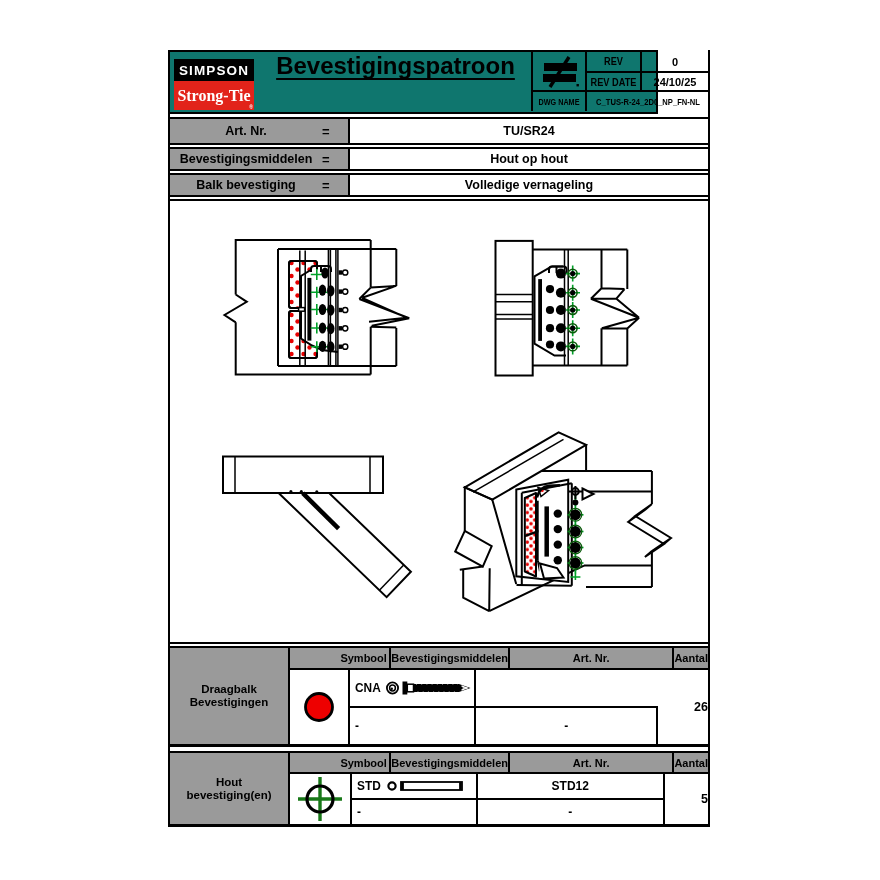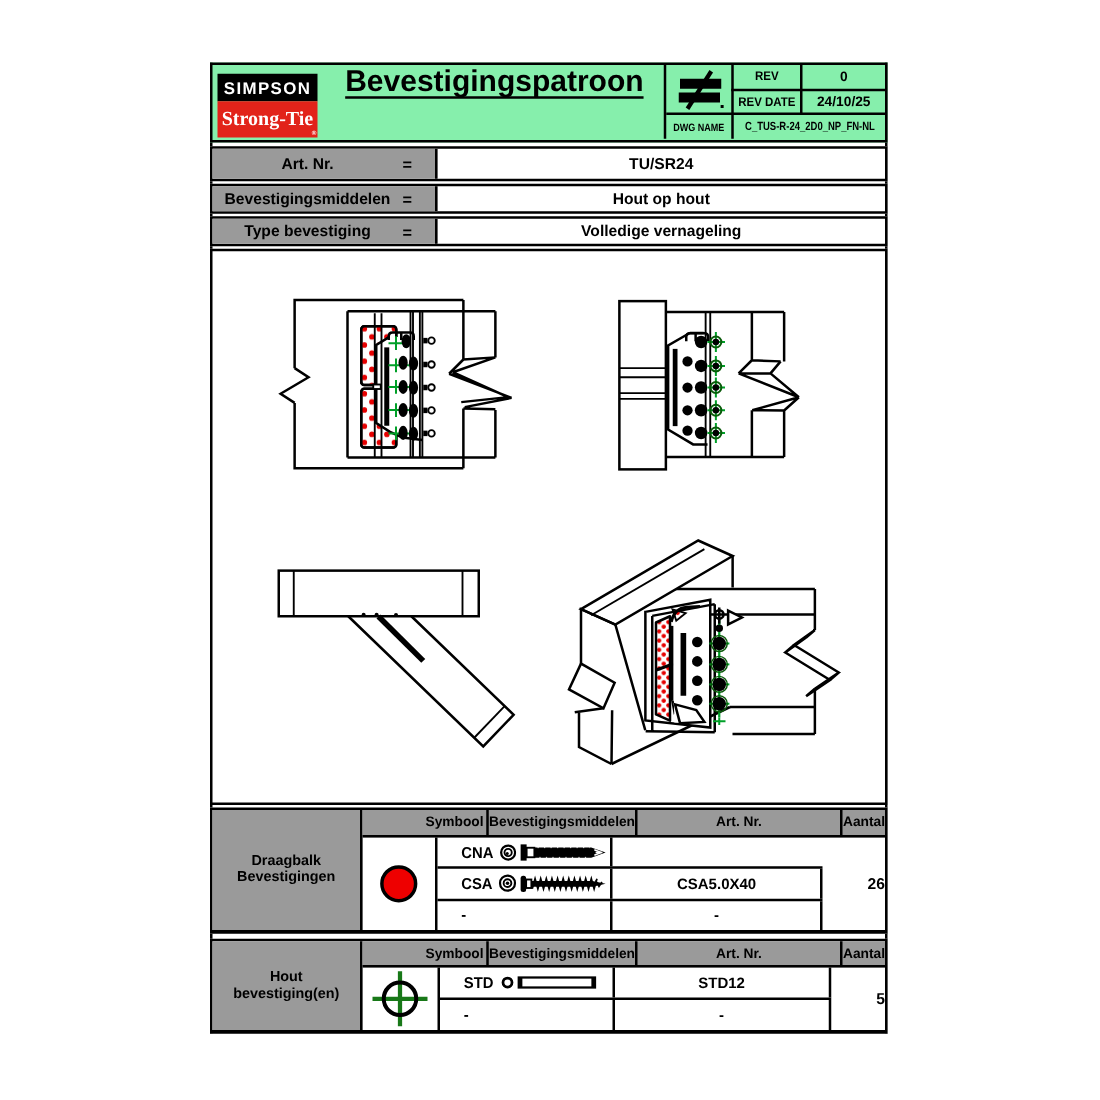--- a/index.html
+++ b/index.html
@@ -8,21 +8,21 @@
     --cell_grey:#9a9a9a; --line_black:#000000; --paper:#ffffff;
   }
   *{margin:0;padding:0;box-sizing:border-box;}
   html,body{width:880px;height:880px;background:#fff;}
   body{font-family:"Liberation Sans",sans-serif;position:relative;color:#000;}
   .abs{position:absolute;}
   .cell{display:flex;align-items:center;justify-content:center;}
   
   #frame{left:168px;top:50px;width:542px;height:777px;border-left:2.5px solid #000;border-right:2.5px solid #000;}
   
-  #header-box{left:168px;top:50px;width:542px;height:64px;border:2.5px solid #000;background:#86efac;}
+  #header-box{left:168px;top:50px;width:490px;height:64px;border:2.5px solid #000;background:#0f766e;}
   #logo{left:4px;top:7px;width:80px;height:51px;}
   #logo-top{left:0;top:0;width:80px;height:22px;background:#000;color:#fff;font-size:13.5px;font-weight:bold;letter-spacing:1.1px;display:flex;align-items:center;justify-content:center;}
   #logo-bottom{left:0;top:22px;width:80px;height:29px;background:var(--brand_red);color:#fff;font-family:"Liberation Serif",serif;font-size:16px;font-weight:bold;display:flex;align-items:center;justify-content:center;}
   #logo-reg{right:1px;bottom:0px;font-size:5px;color:#fff;position:absolute;font-family:"Liberation Sans",sans-serif;}
   #title-cell{left:88px;top:0;width:275px;height:59px;display:flex;justify-content:center;}
   #title-cell span{font-size:24px;font-weight:bold;text-decoration:underline;text-underline-offset:4px;text-decoration-thickness:2px;text-decoration-skip-ink:none;}
   
   .vline{background:#000;width:2px;}
   .hline{background:#000;height:2px;}
   #rev-grid{left:363px;top:0;width:176px;height:59px;}
@@ -49,21 +49,21 @@
   .fgroup{position:absolute;left:0;top:0;width:120px;height:100%;background:var(--cell_grey);border-right:2px solid #000;display:flex;flex-direction:column;align-items:center;justify-content:center;font-size:11.5px;font-weight:bold;line-height:13px;}
   .fhead{position:absolute;left:120px;top:0;right:0;display:flex;background:var(--cell_grey);border-bottom:2px solid #000;padding-left:48px;}
   .fhead div{font-size:11px;font-weight:bold;display:flex;align-items:center;justify-content:center;transform-origin:center;}
   .col-sym{width:62px;border-right:2px solid #000;}
   .col-mid{width:126px;border-right:2px solid #000;}
   .col-art{width:192px;border-right:2px solid #000;}
   .col-qty{flex:1;}
   .fbody{position:absolute;left:120px;top:22px;bottom:0;right:0;display:flex;}
   .fsym{width:62px;border-right:2px solid #000;display:flex;align-items:center;justify-content:center;}
   .fmidart{width:316px;display:flex;flex-direction:column;}
-  .frow{flex:1;display:flex;border-bottom:2px solid #000;padding-left:14px;}
+  .frow{flex:1;display:flex;border-bottom:2px solid #000;}
   .frow:last-child{border-bottom:none;}
   .fmid{width:126px;border-right:2px solid #000;display:flex;align-items:center;padding-left:5px;gap:3px;overflow:hidden;}
   .fmid svg{flex:0 0 auto;}
   .fmid .code{font-size:12.5px;font-weight:bold;transform:scaleX(.95);transform-origin:left;}
   .fart{flex:1;border-right:2px solid #000;display:flex;align-items:center;justify-content:center;font-size:12px;font-weight:bold;}
   .fqty{flex:1;display:flex;align-items:center;justify-content:center;font-size:12.5px;font-weight:bold;padding-left:36px;}
   svg{display:block;}
   .k{stroke:#000;fill:none;stroke-width:2;}
   .k15{stroke:#000;fill:none;stroke-width:1.5;}
   .kf{fill:#000;stroke:none;}
@@ -129,21 +129,21 @@
   <div class="spec-label">
     <div class="lbl">Bevestigingsmiddelen</div>
     <div class="eq">=</div>
   </div>
   <div class="spec-values">
     <div class="val">Hout op hout</div>
   </div>
 </div>
 <div class="abs spec-row" style="top:173px;height:24px;">
   <div class="spec-label">
-    <div class="lbl">Type bevestiging</div>
+    <div class="lbl">Balk bevestiging</div>
     <div class="eq">=</div>
   </div>
   <div class="spec-values">
     <div class="val">Volledige vernageling</div>
   </div>
 </div>
 
 <div class="abs" id="drawing-panel">
 <svg id="drawing-svg" width="542" height="445" viewBox="168 199 542 445">
   <defs>
@@ -397,38 +397,20 @@
             <path d="M 11.5,3.9 L 57,3.9 L 68.5,8 L 57,12.1 L 11.5,12.1 Z" fill="#000"></path>
             <line x1="14" y1="4.1" x2="56" y2="4.1" stroke="#fff" stroke-width="0.7" stroke-dasharray="1 4.2"></line>
             <line x1="15.5" y1="11.9" x2="56" y2="11.9" stroke="#fff" stroke-width="0.7" stroke-dasharray="1 4.2"></line>
             <path d="M 59.5,5.8 L 64.8,8 L 59.5,10.2" stroke="#fff" stroke-width="1.3" fill="none"></path>
             <line x1="65.6" y1="8" x2="60.5" y2="8" stroke="#fff" stroke-width="1.3"></line>
           </svg>
         </div>
       </div>
       <div class="frow">
         <div class="fmid">
-          <span class="code">CSA</span>
-          <svg width="14" height="15" viewBox="0 0 14 15">
-            <circle cx="7" cy="7.5" r="6" fill="none" stroke="#000" stroke-width="1.8"></circle>
-            <circle cx="7" cy="7.5" r="3.1" fill="none" stroke="#000" stroke-width="1.5"></circle>
-            <circle cx="7" cy="7.5" r="1.4" fill="#000"></circle>
-          </svg>
-          <svg width="70" height="18" viewBox="0 0 70 18">
-            <rect x="0.5" y="2.5" width="4.4" height="13" rx="2" fill="#000"></rect>
-            <rect x="4.9" y="5.6" width="4.2" height="6.8" fill="#fff" stroke="#000" stroke-width="1.5"></rect>
-            <path d="M 9.1,6.7 L 58,6.7 L 68.5,9 L 58,11.3 L 9.1,11.3 Z" fill="#000"></path>
-            <path d="M 9.8,13.0 L 12.05,5.0 L 14.30,13.0 L 16.55,5.0 L 18.80,13.0 L 21.05,5.0 L 23.30,13.0 L 25.55,5.0 L 27.80,13.0 L 30.05,5.0 L 32.30,13.0 L 34.55,5.0 L 36.80,13.0 L 39.05,5.0 L 41.30,13.0 L 43.55,5.0 L 45.80,13.0 L 48.05,5.0 L 50.30,13.0 L 52.55,5.0 L 54.80,13.0 L 57.05,5.0 L 59.30,13.0 L 61.55,5.0" stroke="#000" stroke-width="1.4" fill="none"></path>
-            <path d="M 60.5,6.3 L 63.2,11.2 L 65.6,7.6" stroke="#000" stroke-width="1.3" fill="none"></path>
-          </svg>
-        </div>
-        <div class="fart">CSA5.0X40</div>
-      </div>
-      <div class="frow">
-        <div class="fmid">
           <span class="code">-</span>
         </div>
         <div class="fart">-</div>
       </div>
     </div>
     <div class="fqty">26</div>
   </div>
 </div>
 
 <div class="abs ftable" style="top:751px;height:76px;border-bottom-width:3.5px;">

